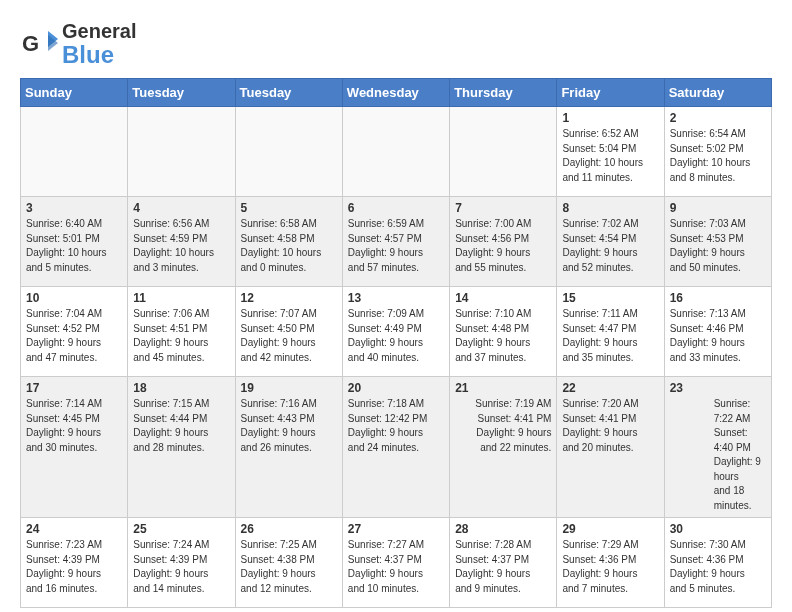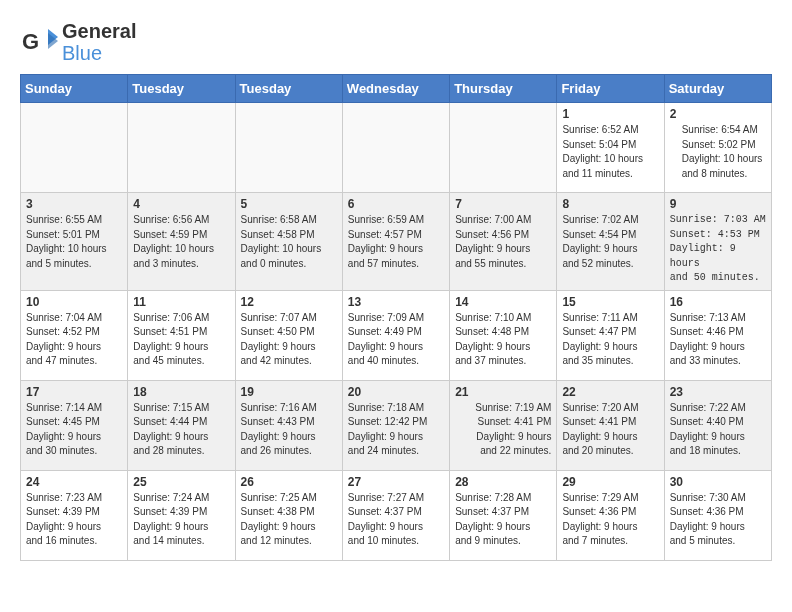--- a/index.html
+++ b/index.html
@@ -74,21 +74,21 @@
 <div class="header">
   <div class="logo">
     <div style="display:flex;align-items:center;gap:4px;">
       <svg width="38" height="38" viewBox="0 0 38 38">
         <text x="2" y="26" font-size="22" font-weight="bold" fill="#333" font-family="Arial">G</text>
         <polygon points="28,6 38,14 28,22" fill="#4a90d9"></polygon>
         <polygon points="28,10 38,18 28,26" fill="#2a6ab0" opacity="0.6"></polygon>
       </svg>
       <div>
         <div style="font-size:20px;font-weight:bold;color:#333;line-height:1.1;">General</div>
-        <div style="font-size:20px;font-weight:normal;color:#4a90d9;line-height:1.1;">Blue</div>
+        <div style="font-size:24px;font-weight:bold;color:#4a90d9;line-height:1.1;">Blue</div>
       </div>
     </div>
   </div>
   <div class="title-section">
     <div class="month-title"></div>
     <div class="location"></div>
   </div>
 </div>
 
 <table>
@@ -112,30 +112,30 @@
         <td class="empty"></td>
         <td>
           <div class="day-number">1</div>
           <div class="day-info" style="white-space: pre-line;">Sunrise: 6:52 AM
 Sunset: 5:04 PM
 Daylight: 10 hours
 and 11 minutes.</div>
         </td>
         <td>
           <div class="day-number">2</div>
-          <div class="day-info" style="white-space: pre-line; margin-left: 12px;">Sunrise: 6:54 AM
+          <div class="day-info" style="white-space: pre-line;">Sunrise: 6:54 AM
 Sunset: 5:02 PM
 Daylight: 10 hours
 and 8 minutes.</div>
         </td>
       </tr>
       <tr>
         <td class="shaded">
           <div class="day-number">3</div>
-          <div class="day-info" style="white-space: pre-line;">Sunrise: 6:55 AM
+          <div class="day-info" style="white-space: pre-line;">Sunrise: 6:40 AM
 Sunset: 5:01 PM
 Daylight: 10 hours
 and 5 minutes.</div>
         </td>
         <td class="shaded">
           <div class="day-number">4</div>
           <div class="day-info" style="white-space: pre-line;">Sunrise: 6:56 AM
 Sunset: 4:59 PM
 Daylight: 10 hours
 and 3 minutes.</div>
@@ -163,21 +163,21 @@
         </td>
         <td class="shaded">
           <div class="day-number">8</div>
           <div class="day-info" style="white-space: pre-line;">Sunrise: 7:02 AM
 Sunset: 4:54 PM
 Daylight: 9 hours
 and 52 minutes.</div>
         </td>
         <td class="shaded">
           <div class="day-number">9</div>
-          <div class="day-info" style="white-space: pre-line; font-family: Liberation Mono, monospace;">Sunrise: 7:03 AM
+          <div class="day-info" style="white-space: pre-line;">Sunrise: 7:03 AM
 Sunset: 4:53 PM
 Daylight: 9 hours
 and 50 minutes.</div>
         </td>
       </tr>
       <tr>
         <td>
           <div class="day-number">10</div>
           <div class="day-info" style="white-space: pre-line;">Sunrise: 7:04 AM
 Sunset: 4:52 PM
@@ -265,21 +265,21 @@
         </td>
         <td class="shaded">
           <div class="day-number">22</div>
           <div class="day-info" style="white-space: pre-line;">Sunrise: 7:20 AM
 Sunset: 4:41 PM
 Daylight: 9 hours
 and 20 minutes.</div>
         </td>
         <td class="shaded">
           <div class="day-number">23</div>
-          <div class="day-info" style="white-space: pre-line;">Sunrise: 7:22 AM
+          <div class="day-info" style="white-space: pre-line; margin-left: 44px;">Sunrise: 7:22 AM
 Sunset: 4:40 PM
 Daylight: 9 hours
 and 18 minutes.</div>
         </td>
       </tr>
       <tr>
         <td>
           <div class="day-number">24</div>
           <div class="day-info" style="white-space: pre-line;">Sunrise: 7:23 AM
 Sunset: 4:39 PM

